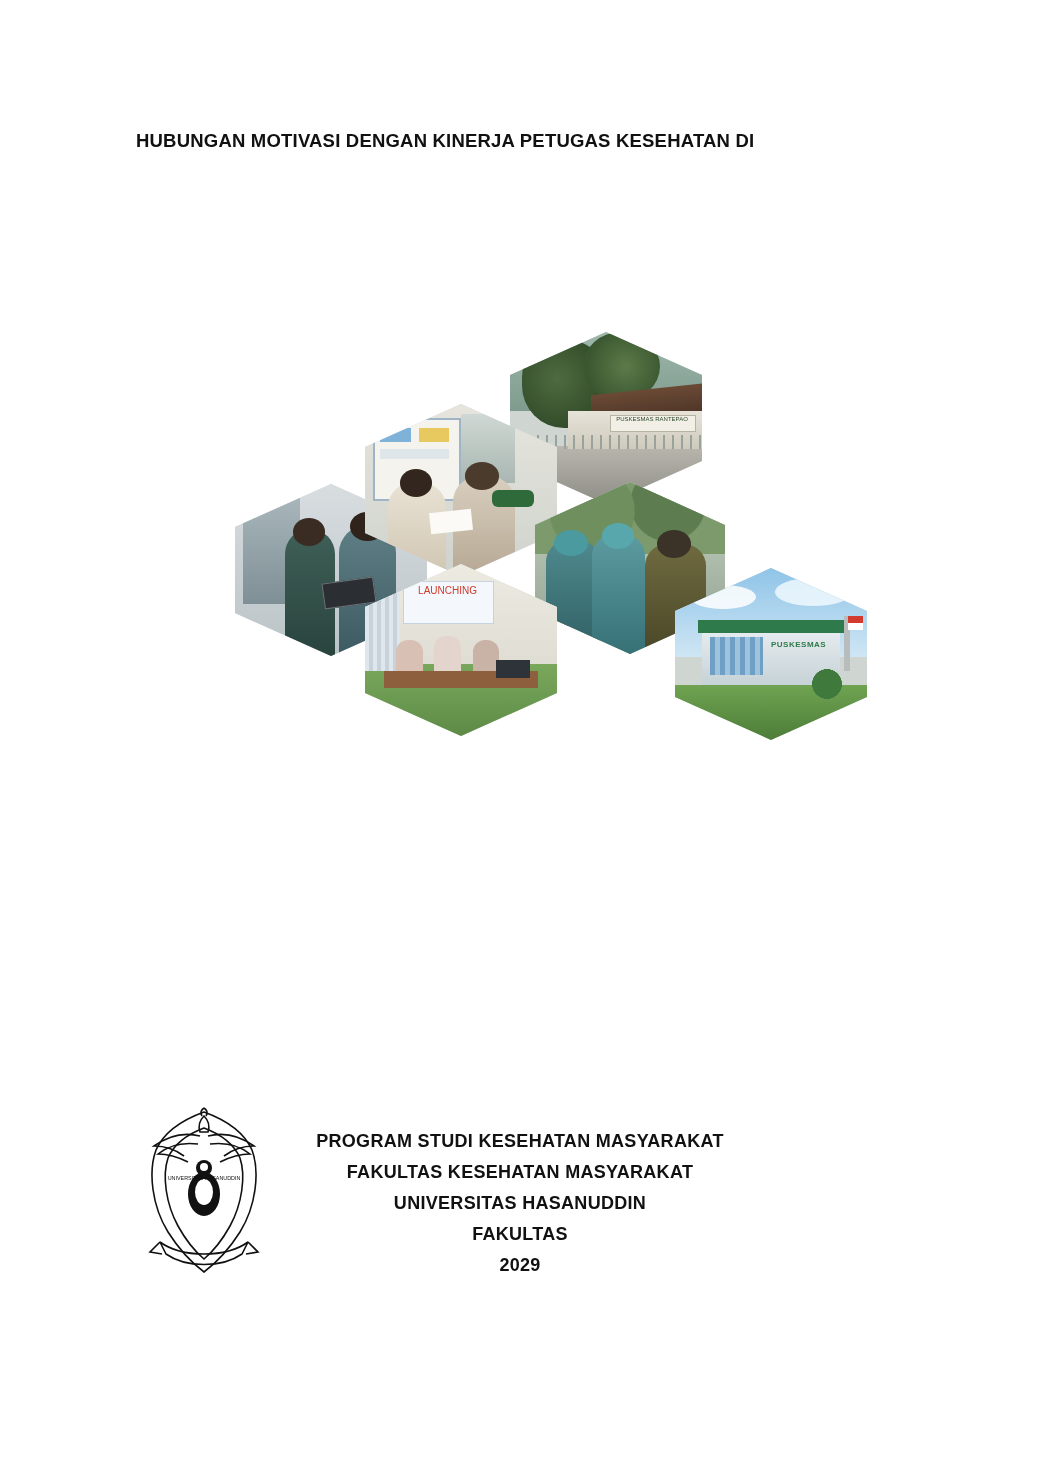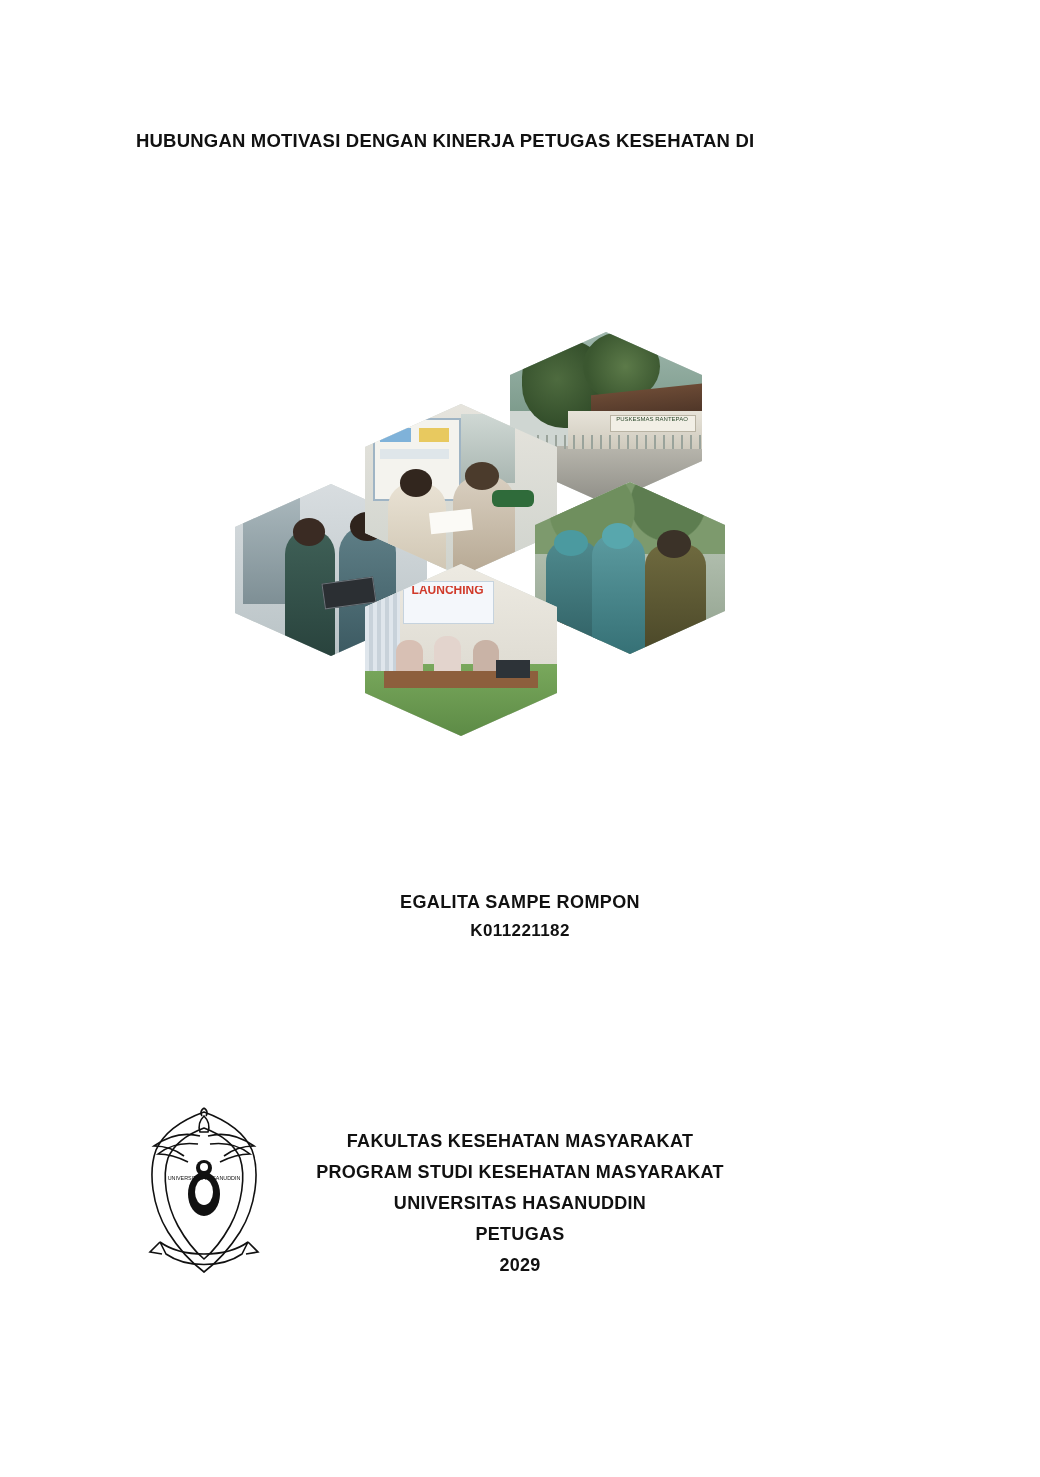--- a/index.html
+++ b/index.html
@@ -145,21 +145,21 @@
                   background:#7a5a3c; }
 
   
   .hex-5 { left: 160px; top: 246px; width: 192px; height: 172px; }
   .hex-5 .bg    { position:absolute; inset:0; background: linear-gradient(#edeae2,#d6d3c9); }
   .hex-5 .green { position:absolute; left:0; top:58%; width:100%; height:42%;
                   background: linear-gradient(#79a85c, #5d8b46); }
   .hex-5 .banner{ position:absolute; left:20%; top:10%; width:46%; height:24%;
                   background:#f4f7fb; border:1px solid #c6d3de; }
   .hex-5 .bannertxt{position:absolute; left:21%; top:13%; width:44%; height:16%;
-                  color:#d03a2a; font-weight:bold; font-size:12px; text-align:center;
+                  color:#d03a2a; font-weight:normal; font-size:10px; text-align:center;
                   line-height:9px; overflow:hidden; }
   .hex-5 .curtain{position:absolute; left:0; top:4%; width:18%; height:58%;
                   background: repeating-linear-gradient(90deg,#dfe6ec 0 4px,#c8d2da 4px 8px); }
   .hex-5 .desk  { position:absolute; left:10%; top:62%; width:80%; height:10%;
                   background:#8d5f3d; }
   .hex-5 .c1    { position:absolute; left:16%; top:44%; width:14%; height:24%;
                   background:#d8c0b4; border-radius:12px 12px 0 0; }
   .hex-5 .c2    { position:absolute; left:36%; top:42%; width:14%; height:26%;
                   background:#e3d4cd; border-radius:12px 12px 0 0; }
   .hex-5 .c3    { position:absolute; left:56%; top:44%; width:14%; height:24%;
@@ -322,27 +322,38 @@
         <div class="banner"></div>
         <div class="bannertxt">LAUNCHING</div>
         <div class="c1"></div>
         <div class="c2"></div>
         <div class="c3"></div>
         <div class="desk"></div>
         <div class="lap"></div>
       </div>
     </div>
 
+    <div class="hex hex-6">
+      <div class="inner">
+        <div class="sky"></div>
+        <div class="cloud1"></div>
+        <div class="cloud2"></div>
+        <div class="lawn"></div>
+        <div class="bldg"></div>
+        <div class="roofg"></div>
+        <div class="glass"></div>
+        <div class="txt">PUSKESMAS</div>
+        <div class="palm"></div>
+        <div class="flag"></div>
+        <div class="flagc"></div>
+      </div>
+    </div>
 
   </div>
 
-  <div class="author-block">
-    <div class="author-name">EGALITA SAMPE ROMPON</div>
-    <div class="author-nim">K011221182</div>
-  </div>
 
   <div class="footer">
 
     <div class="logo">
       <svg width="132" height="178" viewBox="0 0 132 178" xmlns="http://www.w3.org/2000/svg">
         <g fill="none" stroke="#111111" stroke-width="1.6">
 
           <path d="M66 10 C 44 18, 26 30, 18 48 C 10 70, 14 104, 30 130 C 44 152, 58 164, 66 170
                    C 74 164, 88 152, 102 130 C 118 104, 122 70, 114 48 C 106 30, 88 18, 66 10 Z"></path>
 
@@ -370,22 +381,22 @@
         </g>
         <g fill="#ffffff">
           <ellipse cx="66" cy="90" rx="9" ry="13"></ellipse>
           <circle cx="66" cy="65" r="4"></circle>
         </g>
         <text x="66" y="78" text-anchor="middle" font-family="Liberation Sans, sans-serif" font-size="5.4" fill="#111111">UNIVERSITAS HASANUDDIN</text>
       </svg>
     </div>
 
     <div class="institution">
+      <div class="inst-line">PROGRAM STUDI KESEHATAN MASYARAKAT</div>
       <div class="inst-line">FAKULTAS KESEHATAN MASYARAKAT</div>
-      <div class="inst-line">PROGRAM STUDI KESEHATAN MASYARAKAT</div>
       <div class="inst-line">UNIVERSITAS HASANUDDIN</div>
-      <div class="inst-line">PETUGAS</div>
+      <div class="inst-line">FAKULTAS</div>
       <div class="inst-line">2029</div>
     </div>
 
   </div>
 
 </div>
 
 </body></html>

